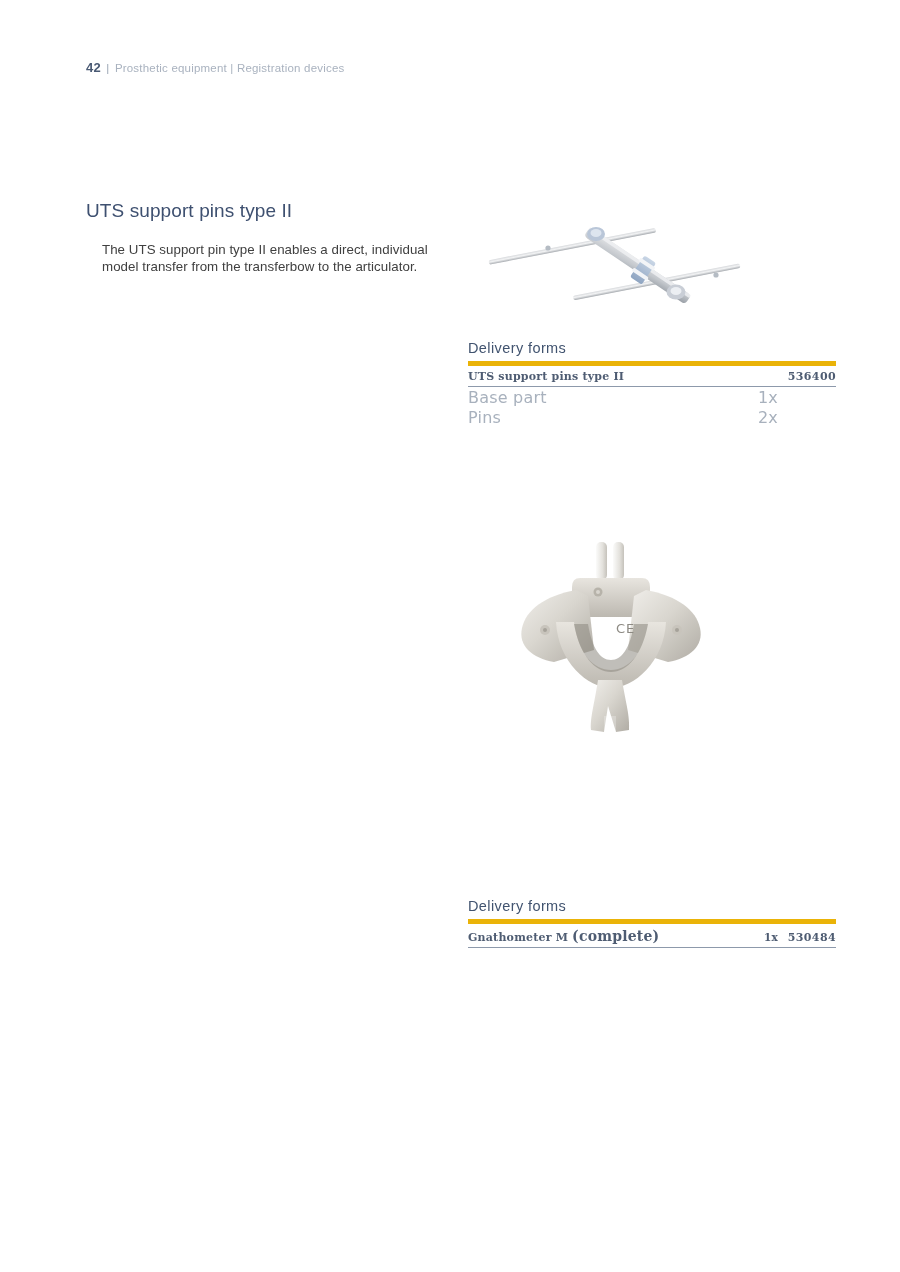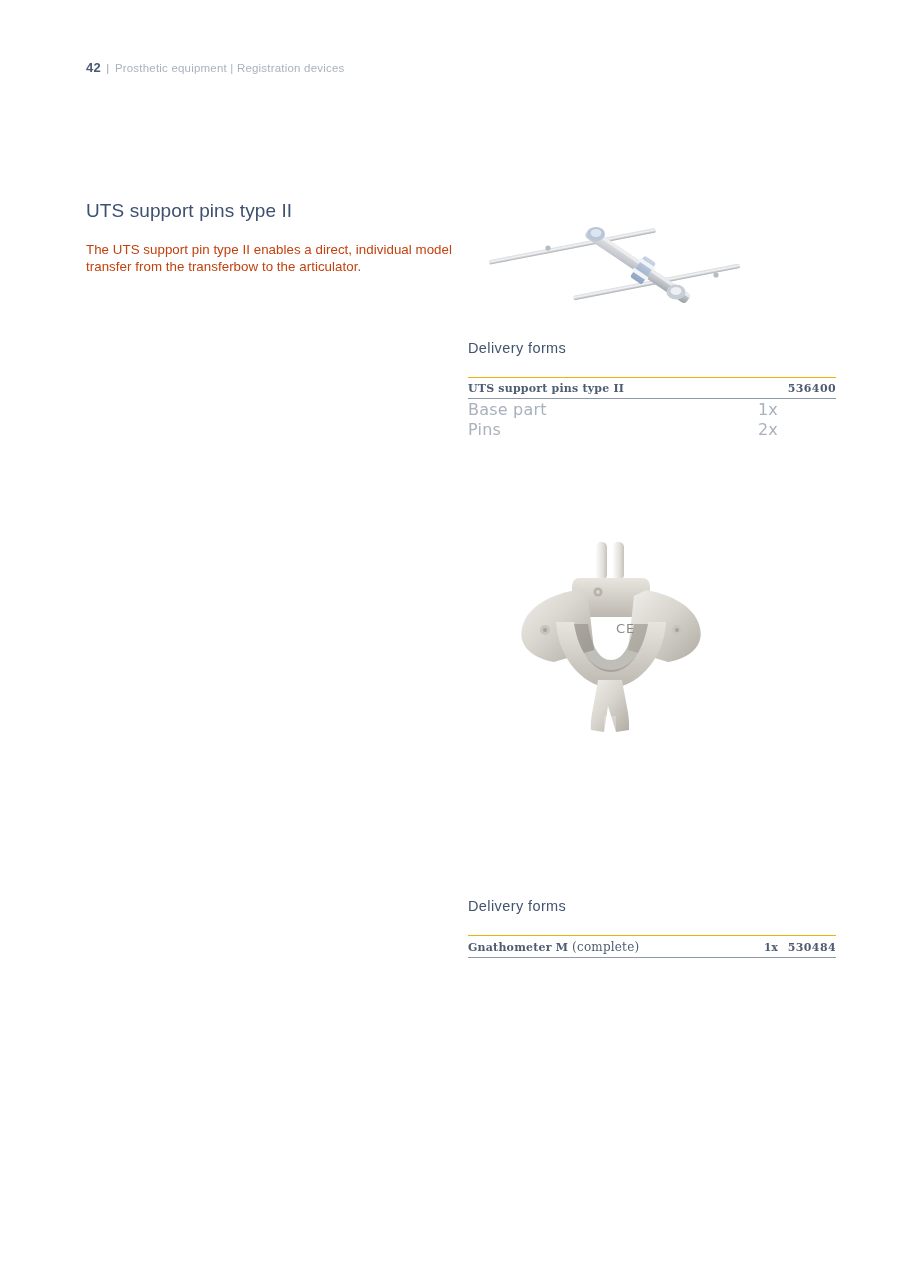--- a/index.html
+++ b/index.html
@@ -65,22 +65,22 @@
     font-size: 19px;
     color: #3e5070;
     font-weight: normal;
     letter-spacing: .1px;
     margin: 0 0 18px 0;
     line-height: 1.2;
   }
   .sec-body {
     font-size: 13.3px;
     line-height: 1.32;
-    color: #c2410c;
-    margin: 0;
+    color: #404040;
+    margin: 16px;
     letter-spacing: .05px;
   }
 
   
   .img-col {
     position: absolute;
     left: 448px;
     top: 0;
     width: 368px;
   }
@@ -93,22 +93,22 @@
   
   .delivery {
     position: absolute;
     left: 468px;
     width: 368px;
   }
   .delivery-title {
     font-size: 14.5px;
     color: #41536f;
     letter-spacing: .4px;
-    padding-bottom: 21px;
-    border-bottom: 1px solid #eab308;
+    padding-bottom: 5px;
+    border-bottom: 5px solid #eab308;
     font-weight: normal;
   }
   .d-row {
     display: flex;
     align-items: baseline;
     font-size: 11px;
     letter-spacing: .2px;
   }
   .d-row.main {
     border-bottom: 1px solid #8d99ab;
@@ -147,22 +147,22 @@
   }
   .d-row.sub .d-qty {
     width: 58px;
     text-align: right;
   }
   .d-row.sub .d-code {
     width: 58px;
     text-align: right;
   }
   .d-row.main .light {
-    font-weight: normal;
-    font-size: 12px;
+    font-weight: bold;
+    font-size: 14px;
   }
 
   .del-1 { top: 140px; }
   .del-2 { top: 368px; }
 
   
   svg { display: block; }
 </style>
 </head>
 <body>

